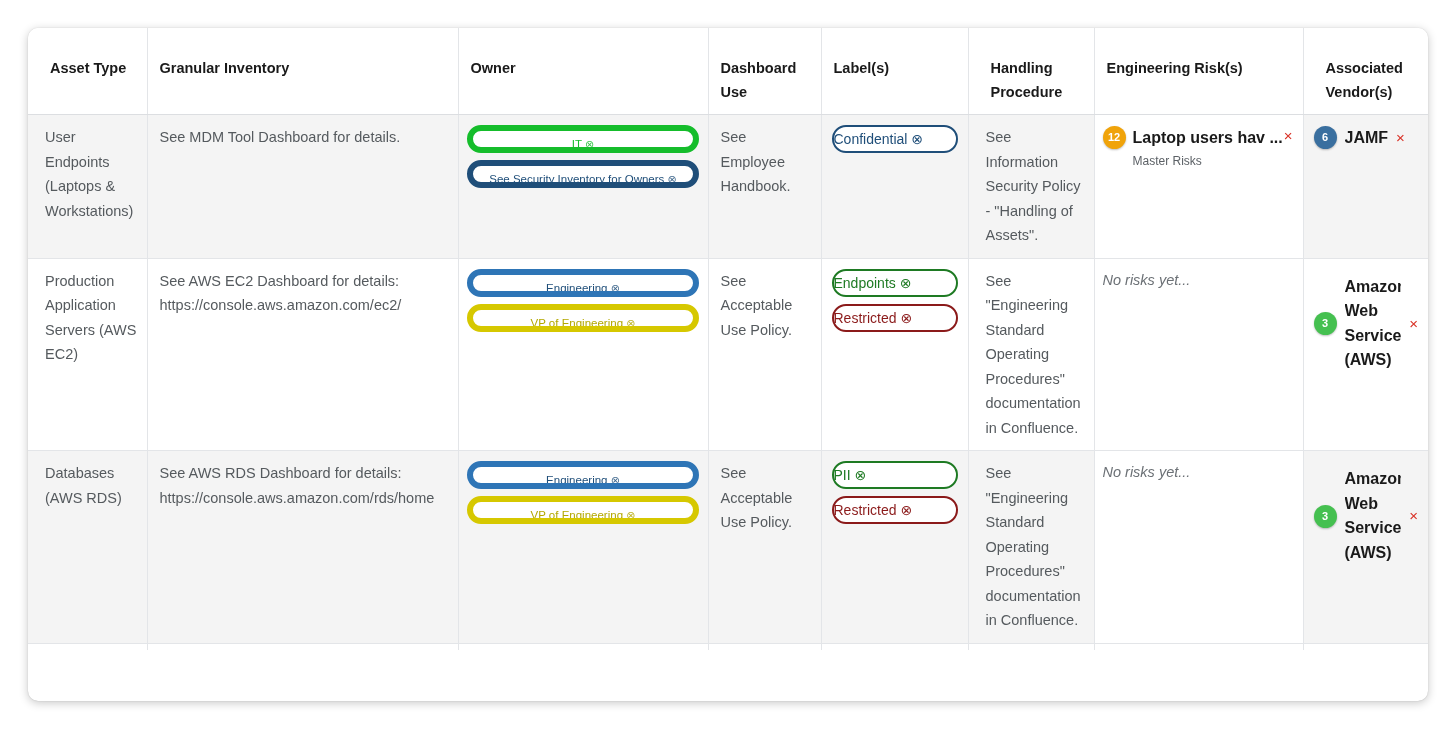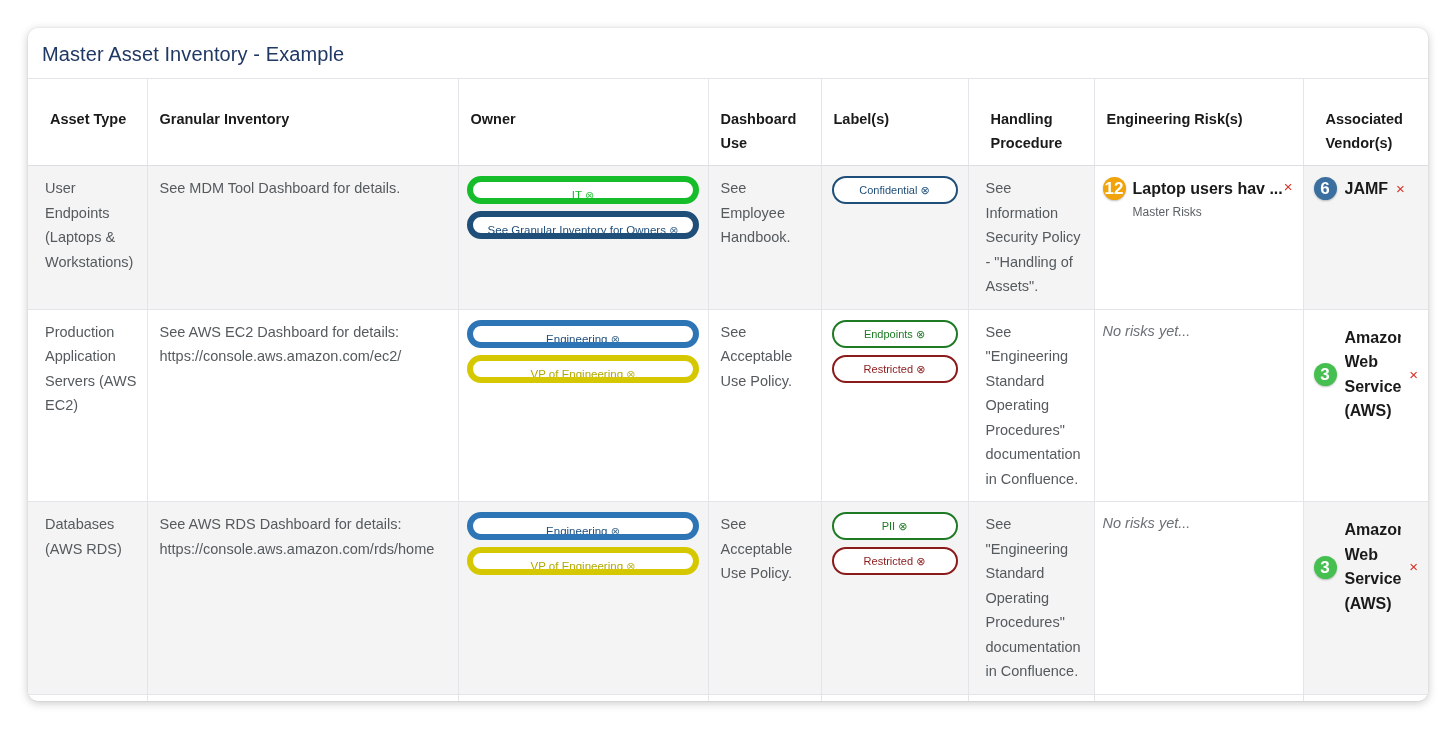--- a/index.html
+++ b/index.html
@@ -111,42 +111,42 @@
 
   .label-tag {
     display: block;
     width: 126px;
     margin: 0 auto 7px auto;
     height: 28px;
     line-height: 25px;
     border-radius: 15px;
     border: 2px solid #1f4e79;
     background: #ffffff;
-    text-align: center;
-    font-size: 11px;
+    text-align: left;
+    font-size: 14px;
     color: #1f4e79;
     white-space: nowrap;
   }
   .label-tag.green { border-color: #1e7a23; color: #1e7a23; }
   .label-tag.red   { border-color: #8b1a1a; color: #8b1a1a; }
   .label-tag.navy  { border-color: #1f4e79; color: #1f4e79; }
 
   .chip-row {
     display: flex;
     align-items: center;
     gap: 7px;
     padding: 1px 0 0 0;
   }
   .chip-row.top-align { align-items: flex-start; }
   .badge {
     flex: 0 0 auto;
     width: 23px; height: 23px;
     border-radius: 50%;
     color: #ffffff;
-    font-size: 17px;
+    font-size: 11px;
     font-weight: bold;
     line-height: 23px;
     text-align: center;
     box-shadow: 0 1px 2px rgba(0,0,0,0.25);
   }
   .badge.amber { background: #f0a30a; }
   .badge.steel { background: #3a6f9f; }
   .badge.green { background: #45c050; }
   .chip-main {
     flex: 1 1 auto;
@@ -187,23 +187,20 @@
     align-items: center;
     gap: 8px;
   }
 </style>
 </head>
 <body>
 
 <div id="app">
   <div class="card">
 
-    <div class="card-header">
-      <div class="card-title">Master Asset Inventory - Example</div>
-    </div>
 
     <div class="table-wrap">
       <table class="grid">
         <colgroup>
           <col class="c0">
             <col class="c1">
             <col class="c2">
             <col class="c3">
           <col class="c4">
             <col class="c5">
@@ -221,21 +218,21 @@
             <th>Engineering Risk(s)</th>
             <th class="last pad-more">Associated Vendor(s)</th>
           </tr>
         </thead>
         <tbody id="tbody">
             <tr class="alt" style="height: 113px;">
               <td style="padding-left: 17px;">User Endpoints (Laptops &amp; Workstations)</td>
               <td>See MDM Tool Dashboard for details.</td>
               <td style="padding: 10px 8px;">
                 <span class="tag owner-green"><span>IT</span> <span class="x">⊗</span></span>
-                <span class="tag owner-navy"><span>See Granular Inventory for Owners</span> <span class="x">⊗</span></span>
+                <span class="tag owner-navy"><span>See Security Inventory for Owners</span> <span class="x">⊗</span></span>
               </td>
               <td>See Employee Handbook.</td>
               <td style="padding: 10px 8px;">
                 <span class="label-tag navy"><span>Confidential</span> <span class="x">⊗</span></span>
               </td>
               <td style="padding-left: 17px;">See Information Security Policy - "Handling of Assets".</td>
               <td class="white-cell" style="padding-left: 8px;">
                 <div class="chip-row top-align">
                   <span class="badge amber">12</span>
                   <span class="chip-main"><span class="chip-title">Laptop users hav ...</span><span class="chip-sub" style="display:block">Master Risks</span></span>

